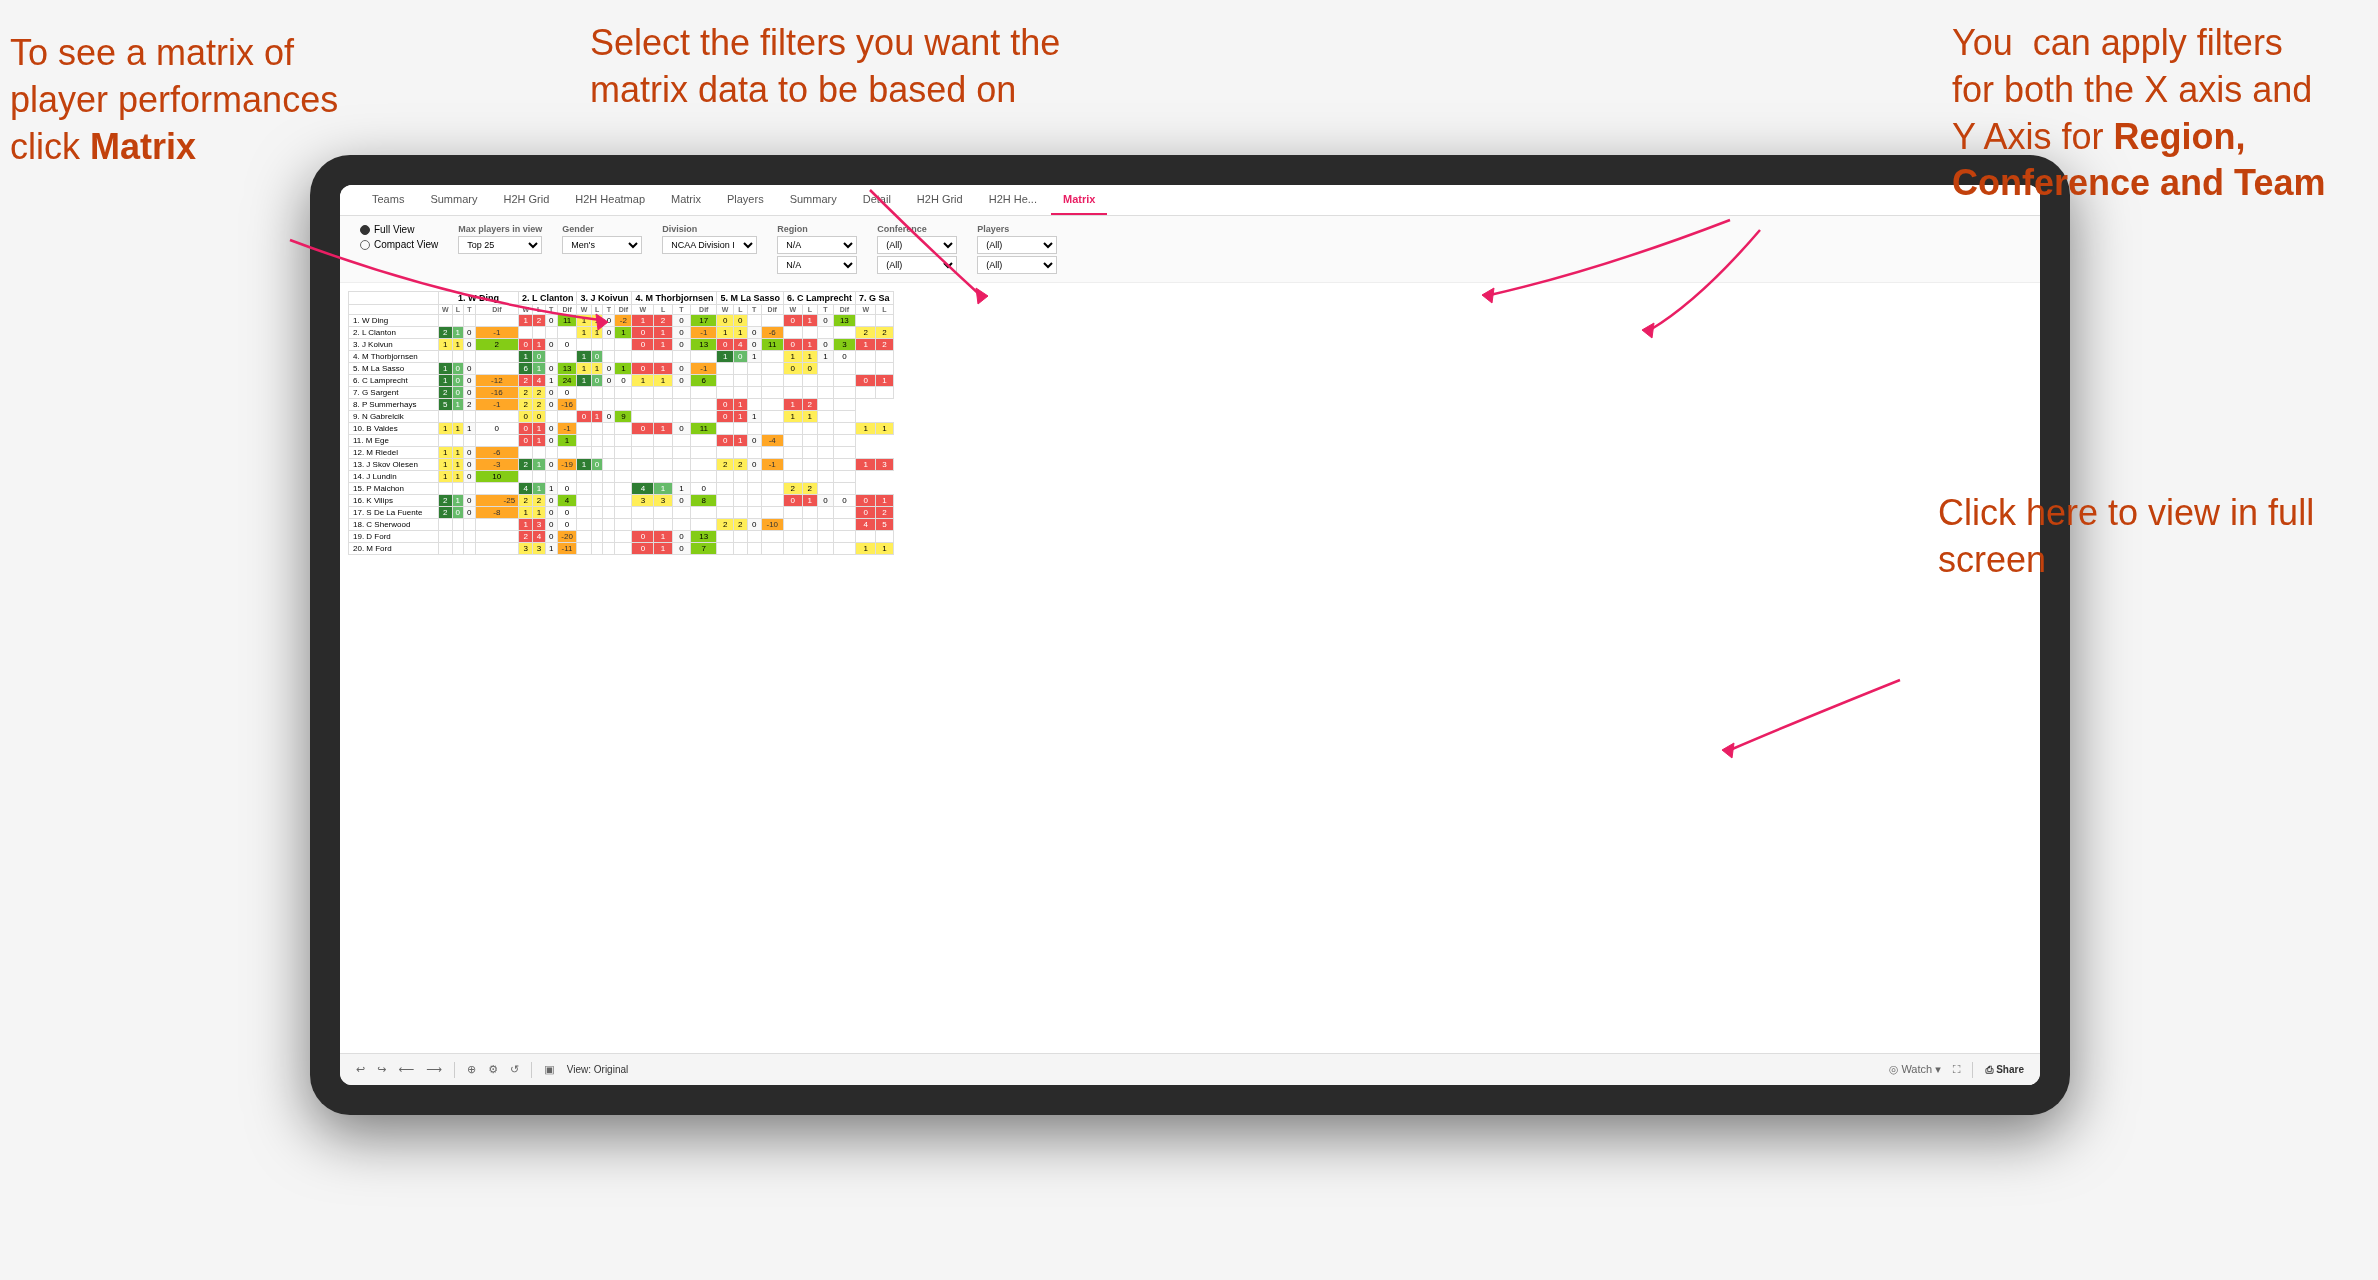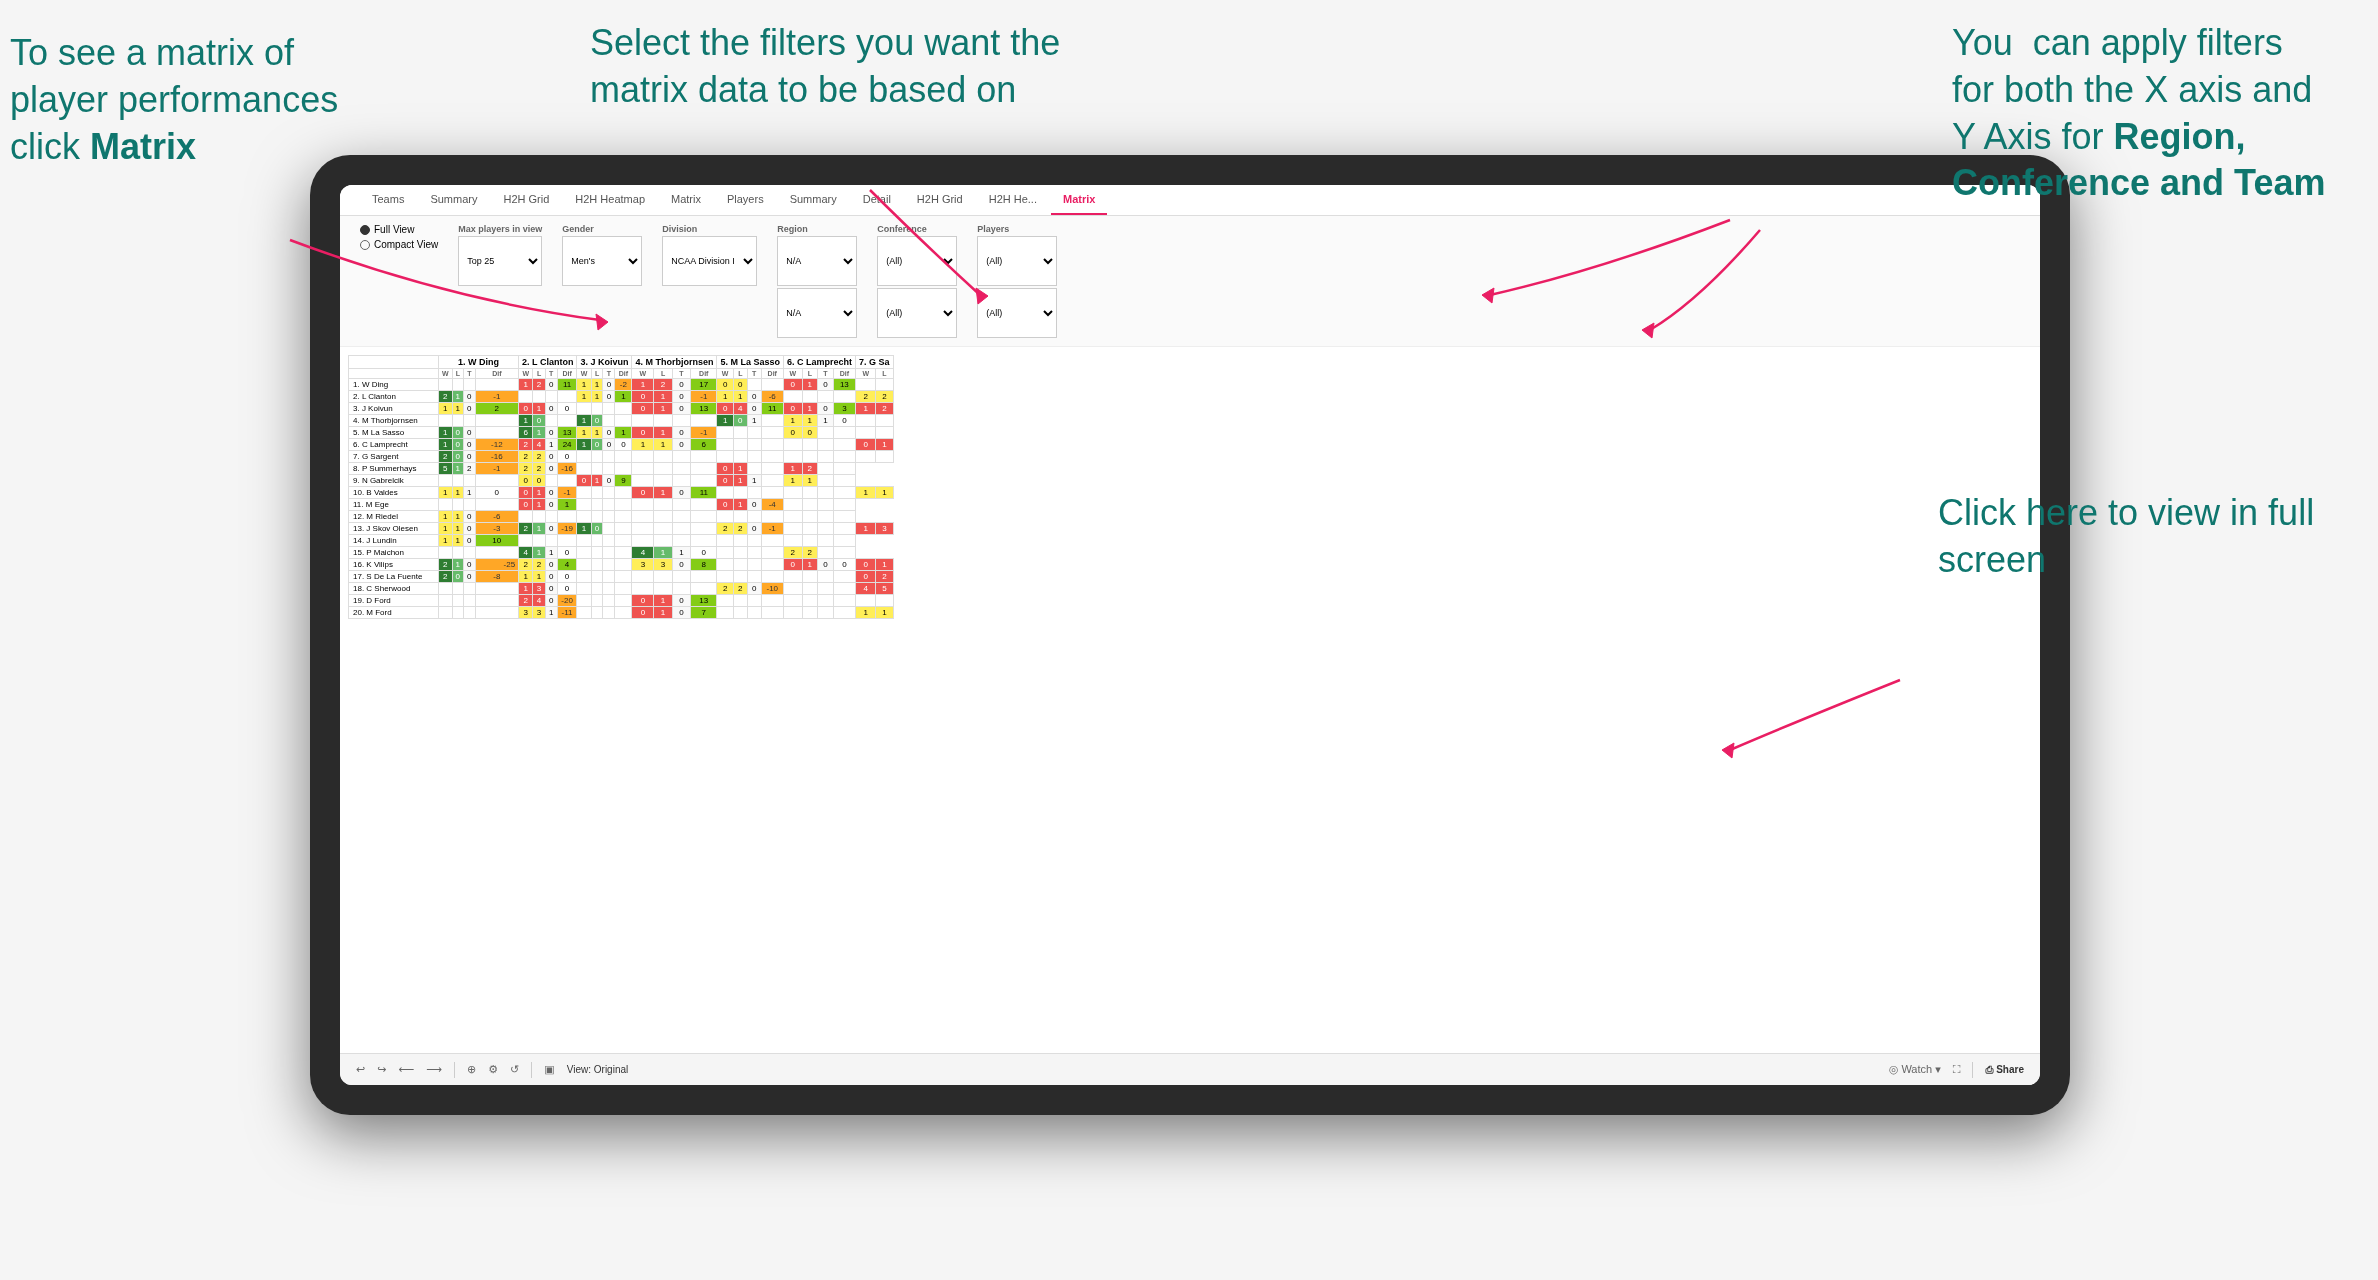--- a/index.html
+++ b/index.html
@@ -10,21 +10,21 @@
       font-family: -apple-system, BlinkMacSystemFont, 'Segoe UI', Arial, sans-serif;
       overflow: hidden;
       position: relative;
     }
 
     
     .annotation {
       position: absolute;
       font-size: 36px;
       line-height: 1.3;
-      color: #0f766e;
+      color: #c2410c;
     }
     .annotation b { font-weight: 700; }
 
     .annotation-topleft {
       top: 30px;
       left: 10px;
       width: 380px;
     }
     .annotation-topmid {
       top: 20px;
@@ -161,21 +161,21 @@
       gap: 2px;
     }
     .filter-label {
       font-size: 9px;
       color: #666;
       font-weight: 600;
     }
     .filter-select {
       font-size: 9px;
       border: 1px solid #ccc;
-      padding: 18px 4px;
+      padding: 2px 4px;
       background: #fff;
       min-width: 80px;
     }
 
     
     .matrix-container {
       flex: 1;
       overflow: auto;
       padding: 8px;
     }

